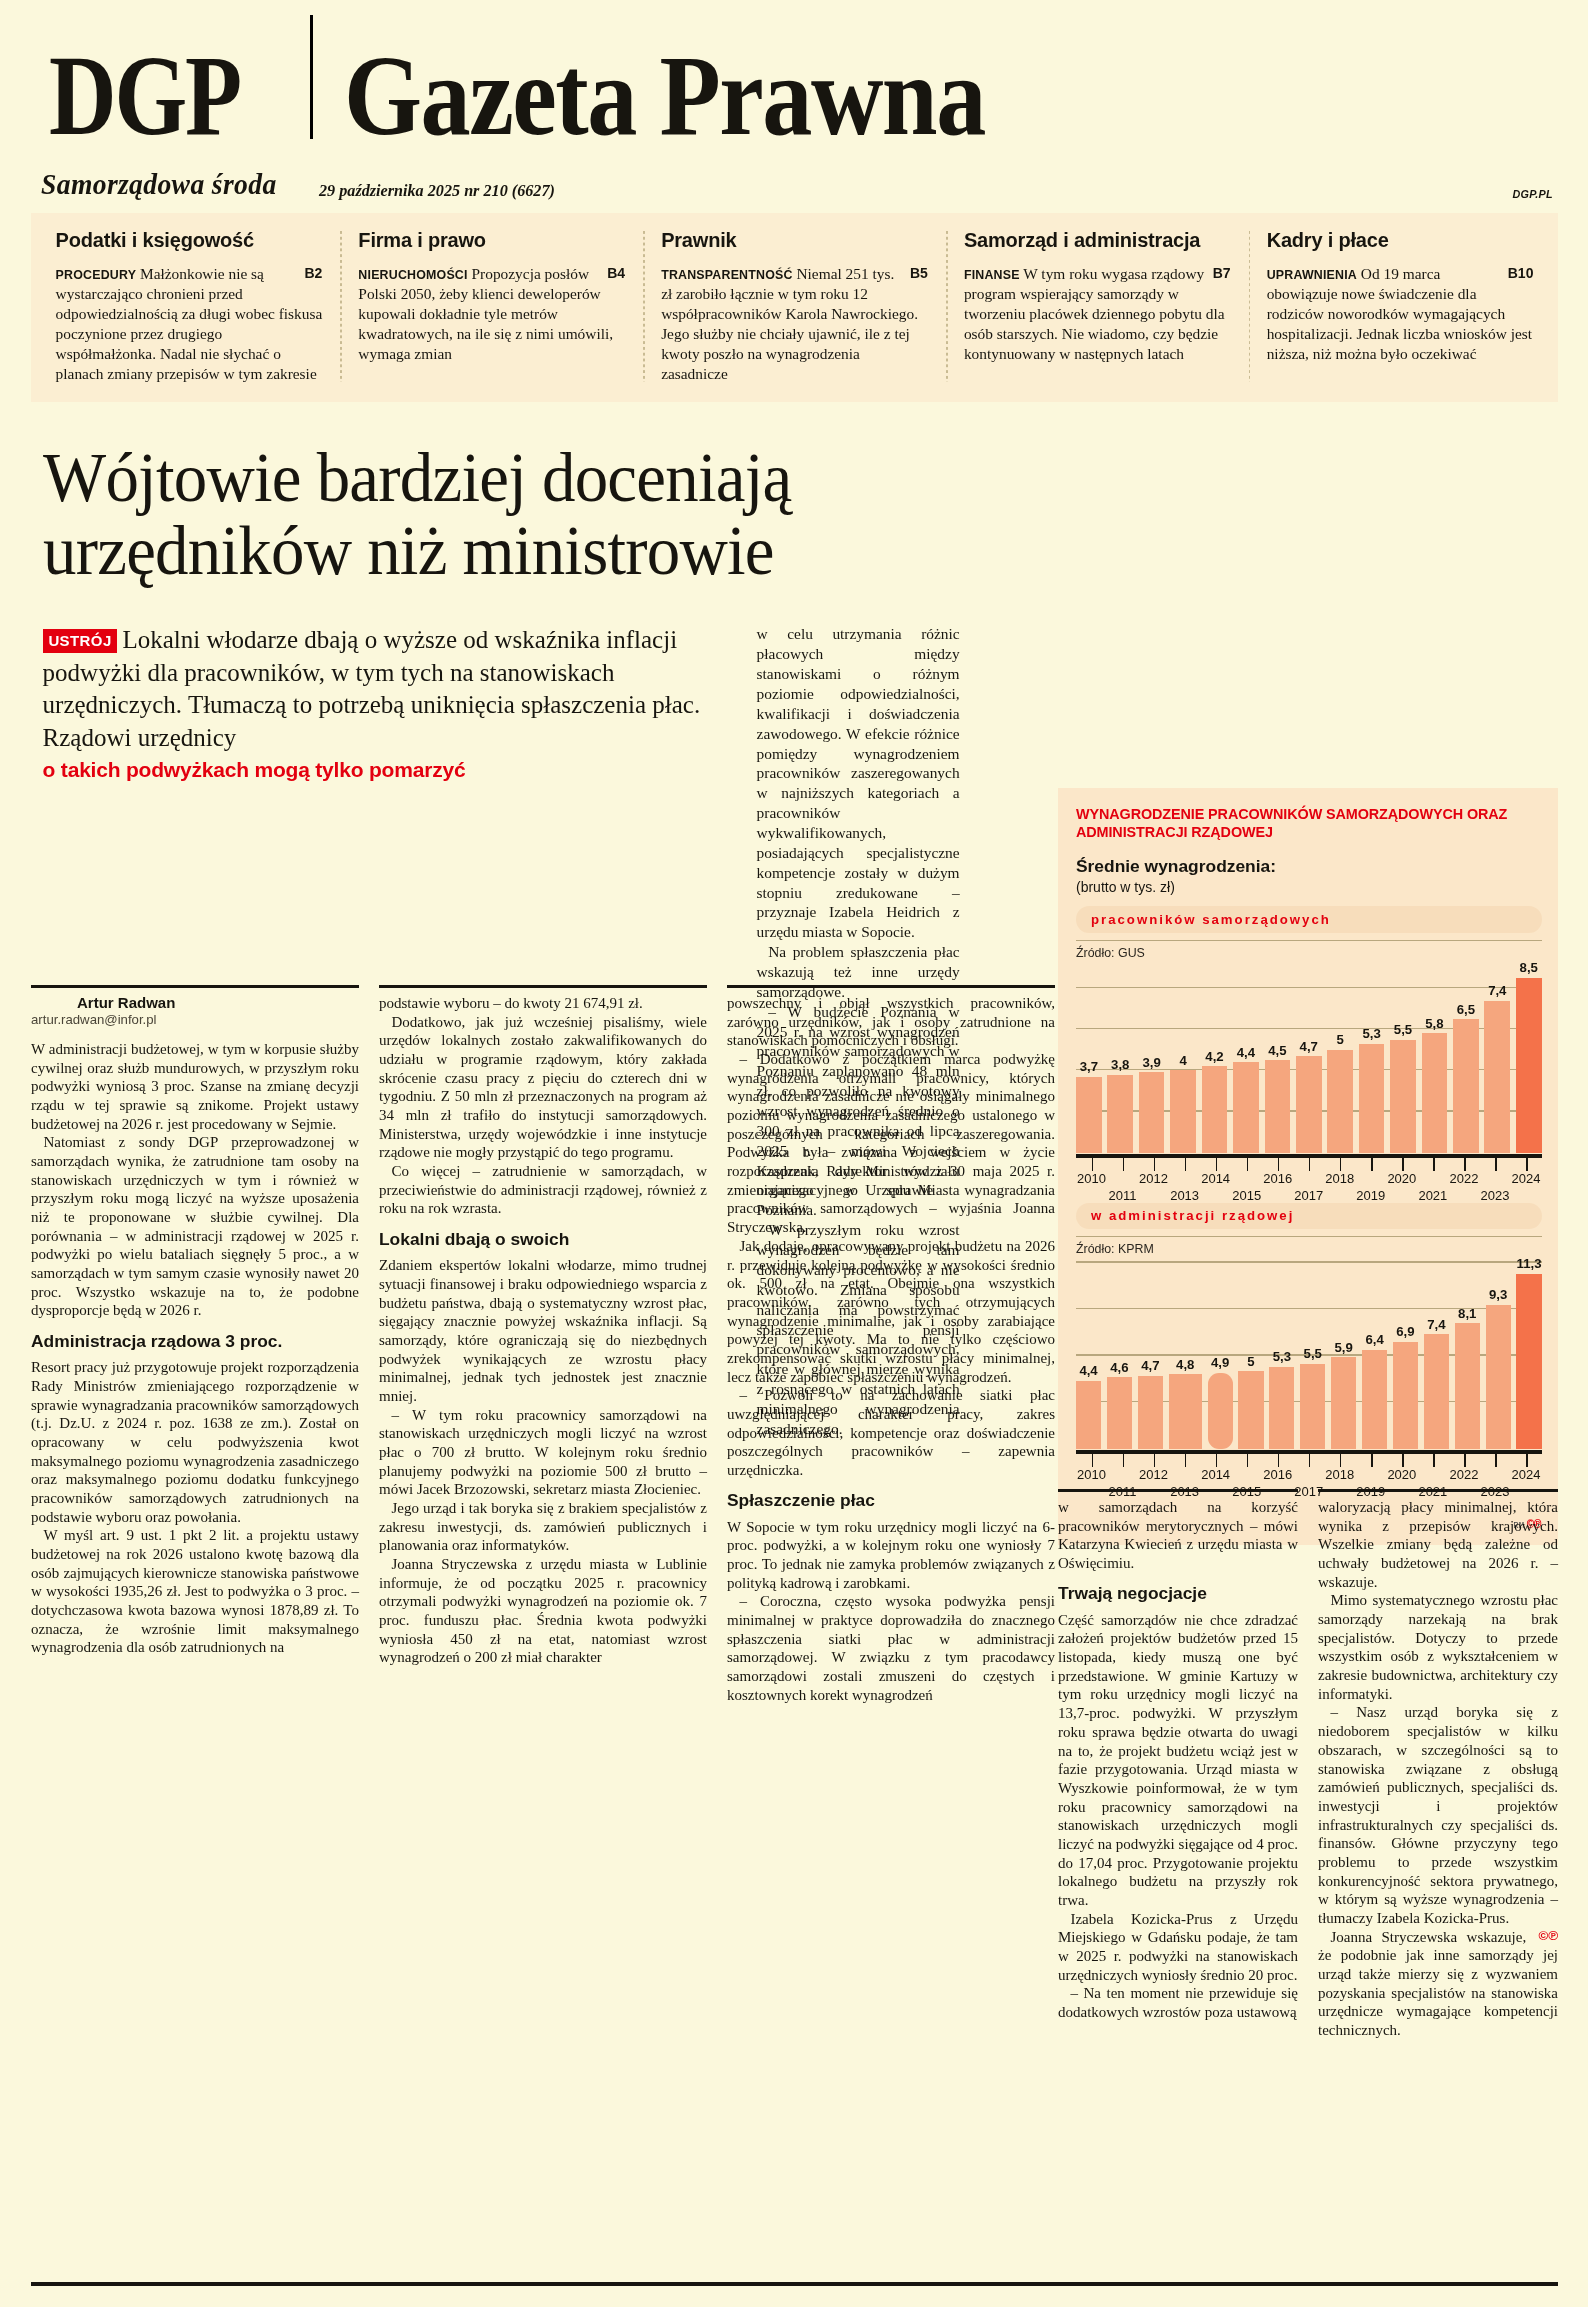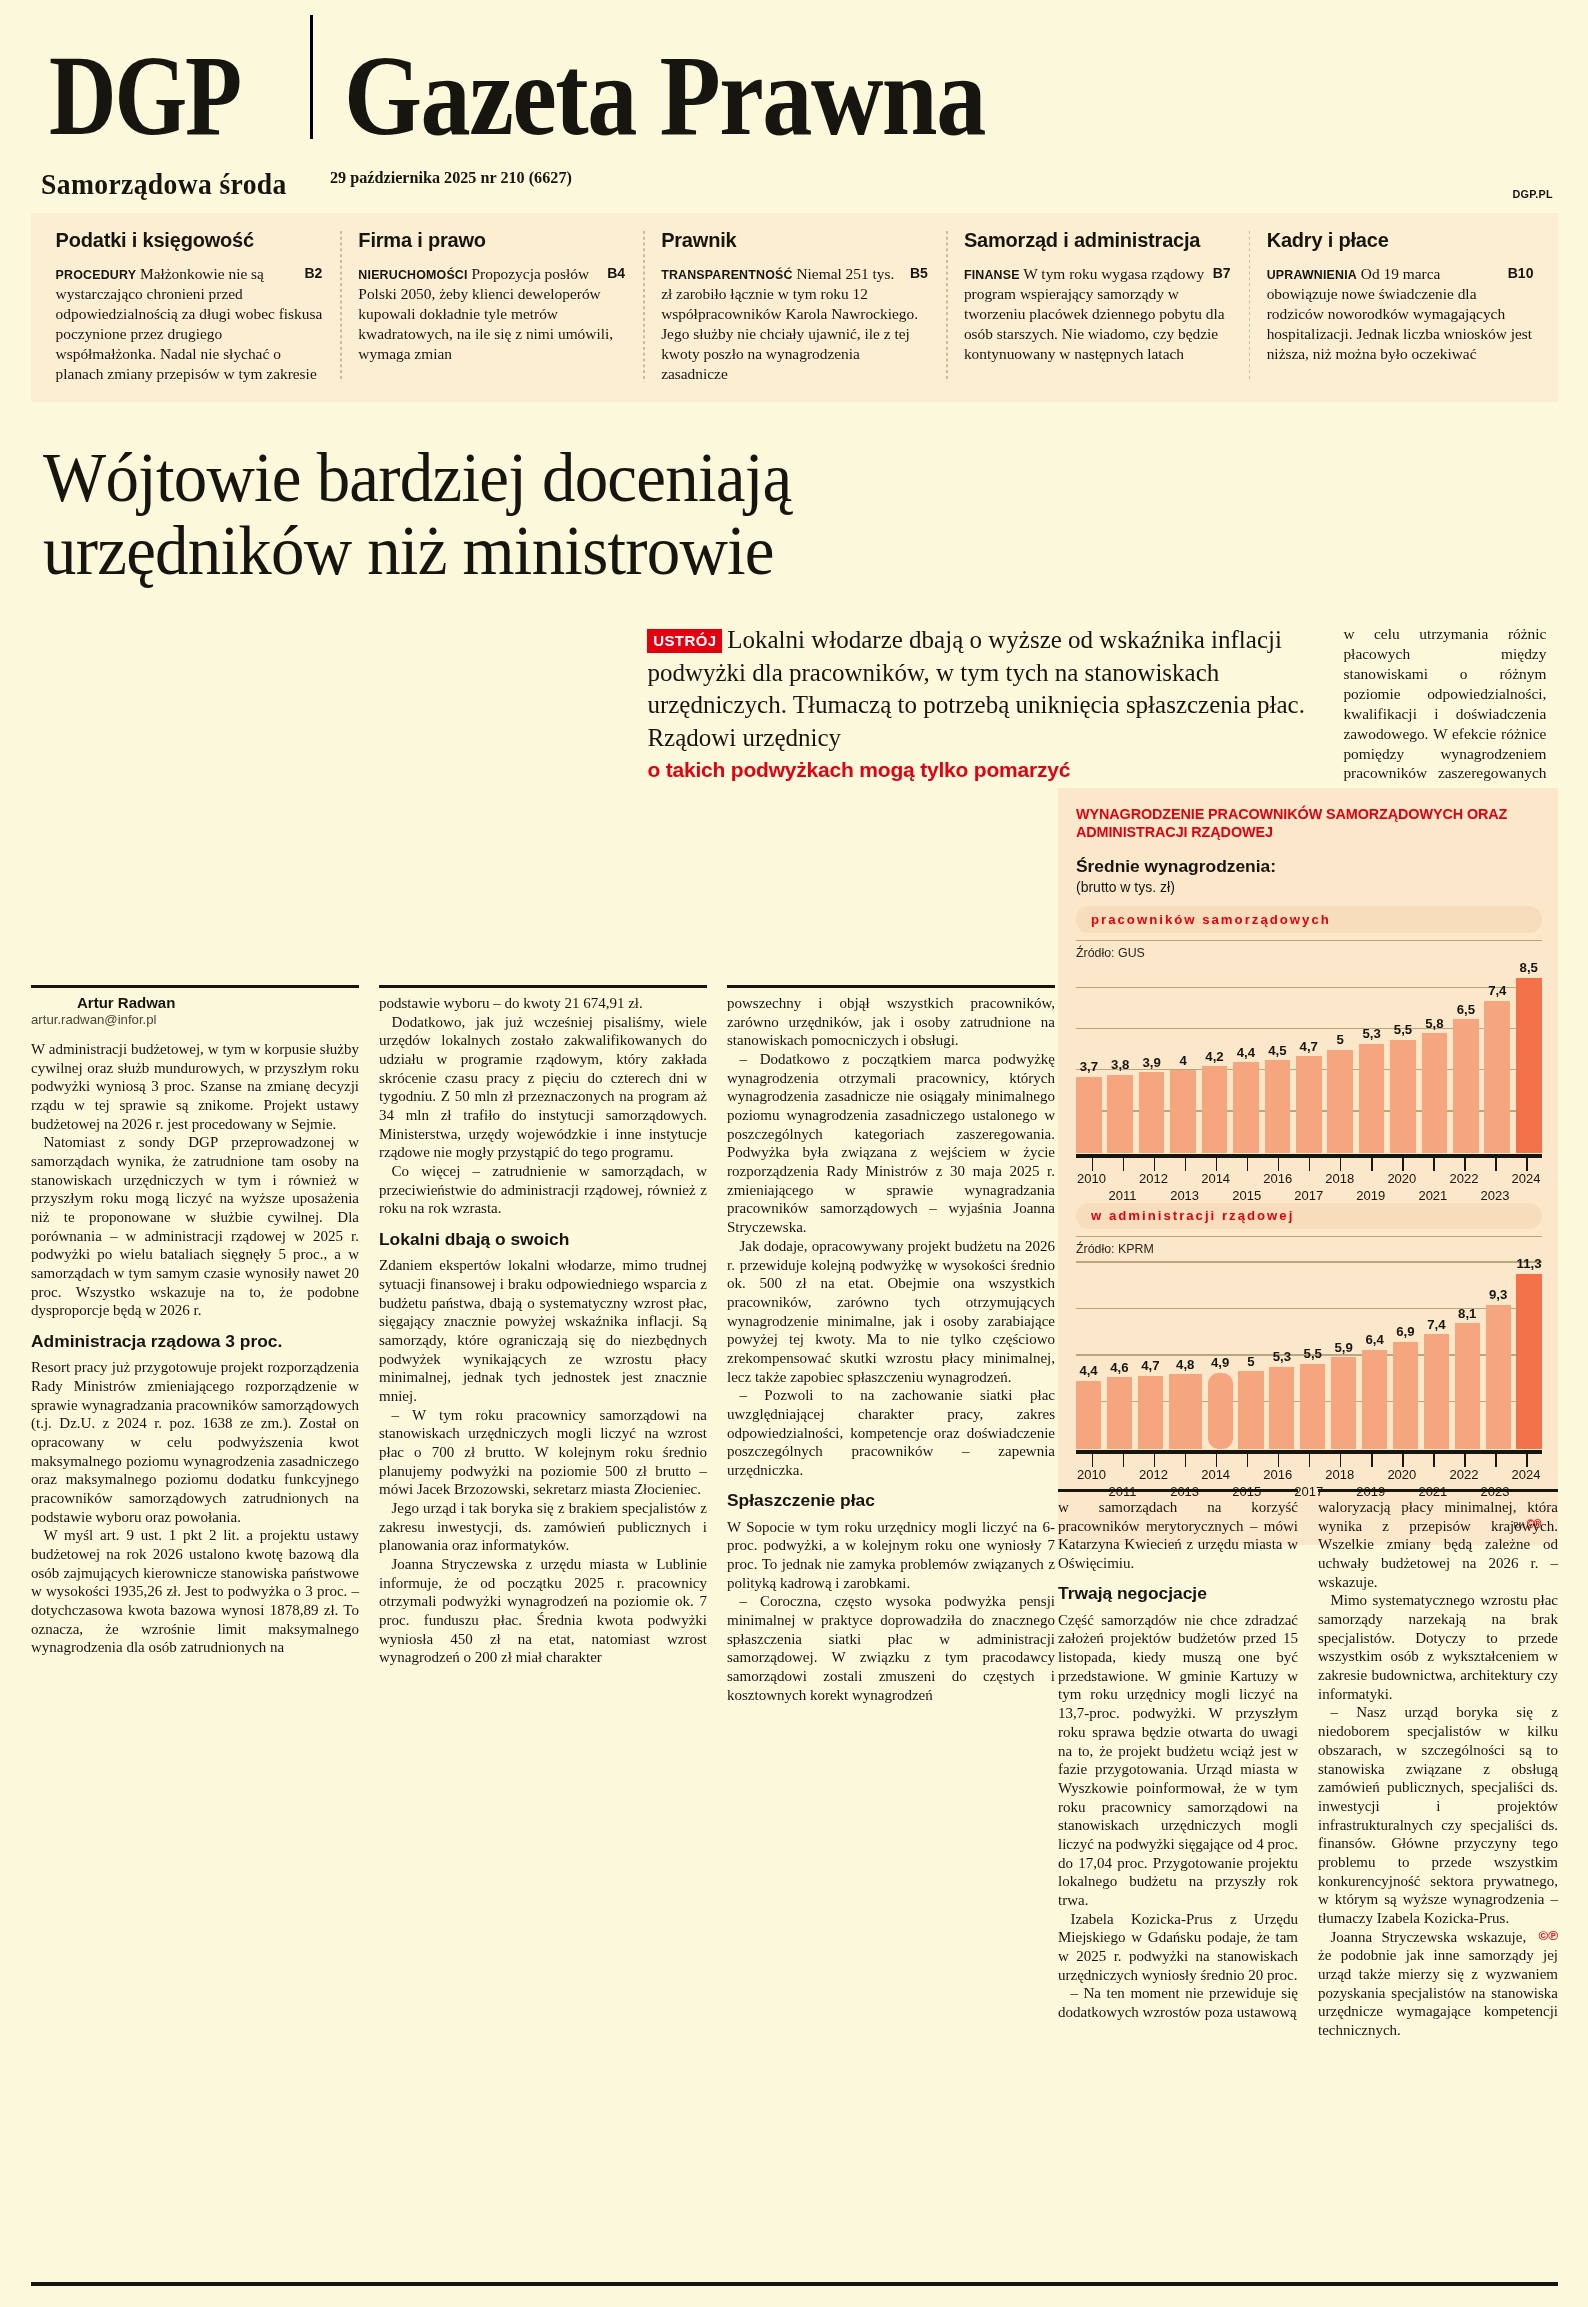--- a/index.html
+++ b/index.html
@@ -34,21 +34,21 @@
     font-size:114px;
     line-height:.82;
     letter-spacing:-1.7px;
     transform:scaleX(.88);
     transform-origin:left bottom;
     margin-left:31px;
   }
 
   
   .datestrip{
-    display:flex;align-items:flex-start;padding:21.5px 0 11.6px 10px;position:relative;
+    display:flex;align-items:flex-end;padding:21.5px 0 11.6px 10px;position:relative;font-style:italic;
   }
   .sekcja{
     font-family:"Liberation Serif", serif;
     font-weight:700;font-size:30px;letter-spacing:0.4px;
     transform:scaleX(.92);transform-origin:left bottom;
   }
   .dateline{
     font-family:"Liberation Serif", serif;
     font-weight:700;font-size:17.4px;margin-left:21.5px;transform:scaleX(.93);
     transform-origin:left bottom;
@@ -97,21 +97,21 @@
     padding:40px 11.6px 8.3px 11.6px;
     font-family:"Liberation Serif", serif;
     font-weight:400;
     font-size:69px;
     line-height:1.06;
     letter-spacing:-0.8px;
   }
   .headline .l{display:block;transform:scaleX(.97);transform-origin:left;}
 
   
-  .deckwrap{display:flex;padding:28px 11.6px 0 11.6px;gap:5px;justify-content:flex-end;}
+  .deckwrap{display:flex;padding:28px 11.6px 0 11.6px;gap:23px;}
   .deck{
     flex:0 0 691px;
     font-size:25px;line-height:1.30;
     font-family:"Liberation Serif", serif;
   }
   .ustroj{
     display:inline-block;background:#e3000f;color:#fff;
     font-family:"Liberation Sans", sans-serif;
     font-weight:700;font-size:15px;letter-spacing:0.4px;
     padding:1.7px 5.8px 2.5px 5.8px;vertical-align:2.5px;margin-right:5px;

